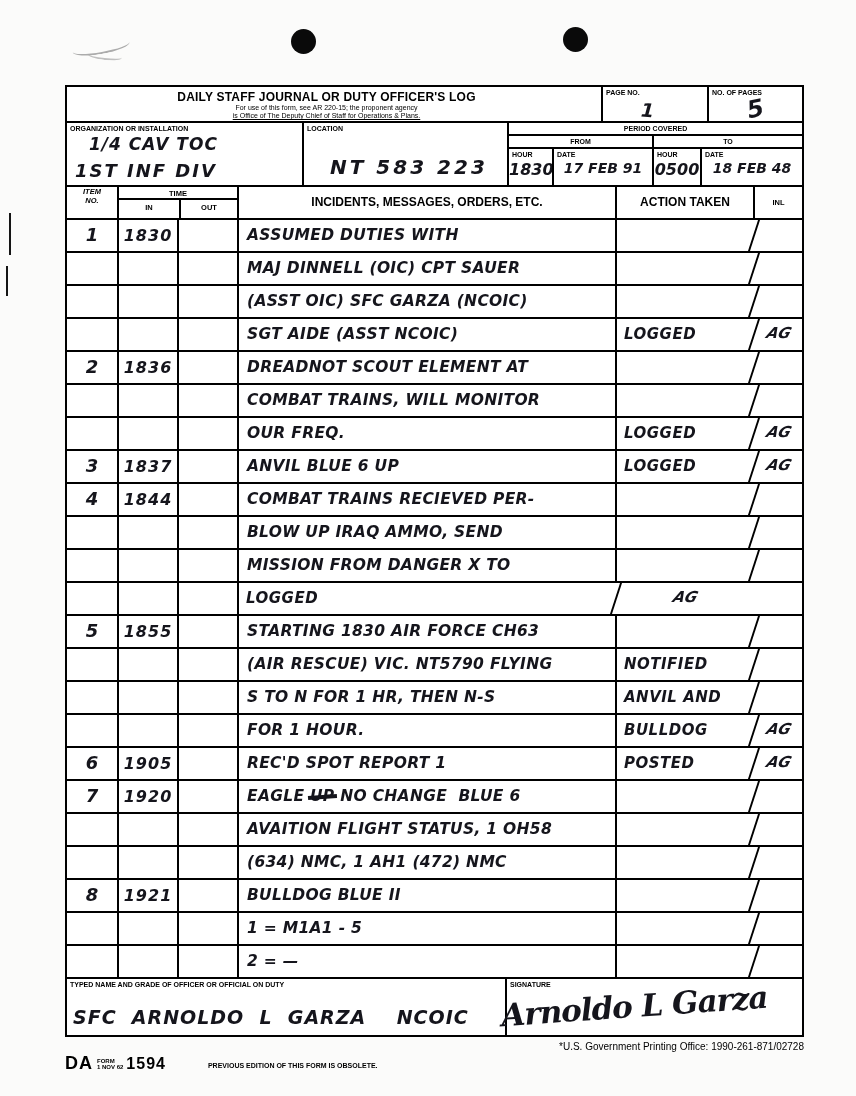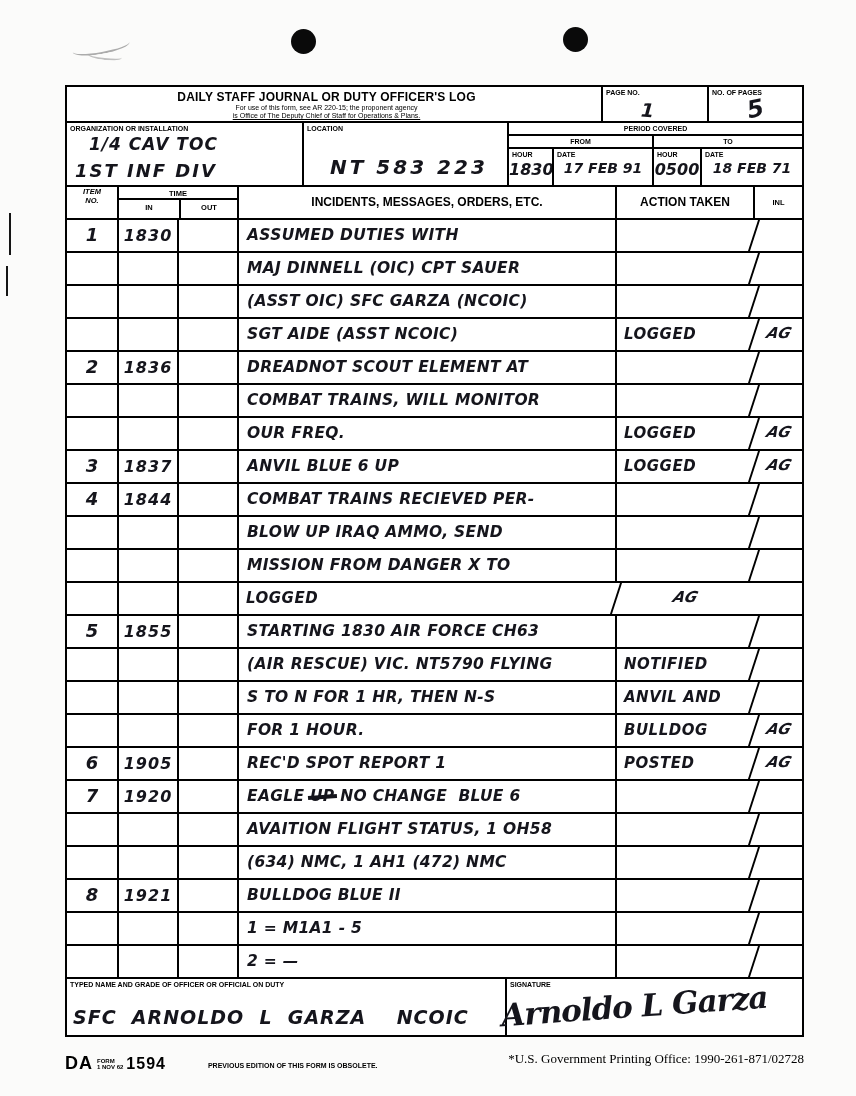--- a/index.html
+++ b/index.html
@@ -75,21 +75,21 @@
   .r-footer { grid-template-columns: 438px 1fr; height: 56px; border-bottom: none; }
   .typed-name { position: absolute; left: 6px; bottom: 7px; font-size: 19px; letter-spacing: 1px; white-space: pre; }
   .signature { position: absolute; left: -6px; top: 9px; font-family: "DejaVu Serif", serif; font-style: italic; font-weight: bold;
     font-size: 31px; white-space: nowrap; transform: rotate(-4deg); letter-spacing: -1px; color: #15151c; }
 
   .da-line { position: absolute; left: 65px; top: 1040px; width: 739px; display: flex; align-items: flex-end; }
   .da-big { font-size: 18px; font-weight: bold; letter-spacing: 1px; line-height: 15px; }
   .da-form-stack { font-size: 6px; font-weight: bold; line-height: 6px; margin: 0 3px 1px 4px; text-align: left; }
   .da-num { font-size: 16px; font-weight: bold; line-height: 14px; letter-spacing: 1px; margin-top: 17px; }
   .obsolete { font-size: 7px; font-weight: bold; margin-left: 42px; margin-bottom: 2px; }
-  .printing { margin-left: auto; font-family: Liberation Serif, serif; font-size: 13px; margin-bottom: 4px; }
+  .printing { margin-left: auto; font-family: Liberation Sans, sans-serif; font-size: 10px; margin-bottom: 19px; }
 </style>
 </head>
 <body>
 
 <div class="scribble"></div>
 <div class="scribble2"></div>
 <div class="hole" id="hole-left"></div>
 <div class="hole" id="hole-right"></div>
 <div class="scan-mark" id="mark-1"></div>
 <div class="scan-mark" id="mark-2"></div>
@@ -136,21 +136,21 @@
         <div class="cell">
           <div class="small-label">DATE</div>
           <div class="hand p-val">17 FEB 91</div>
         </div>
         <div class="cell">
           <div class="small-label">HOUR</div>
           <div class="hand p-val hour">0500</div>
         </div>
         <div class="cell">
           <div class="small-label">DATE</div>
-          <div class="hand p-val">18 FEB 71</div>
+          <div class="hand p-val">18 FEB 48</div>
         </div>
       </div>
     </div>
   </div>
 
   <div class="row r-thead">
     <div class="cell th item-head">
       <div>ITEM</div>
       <div>NO.</div>
     </div>

